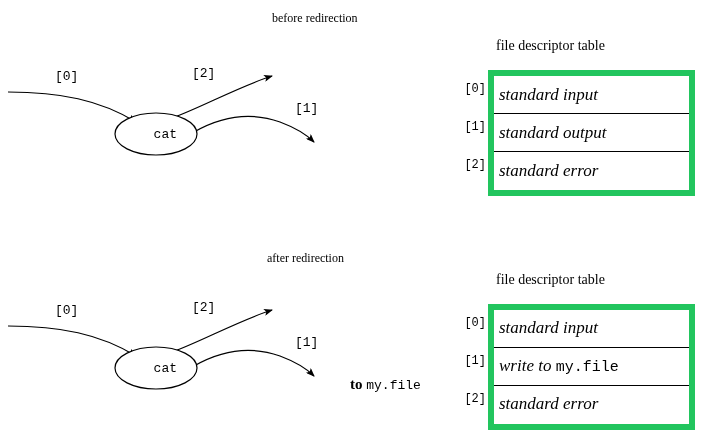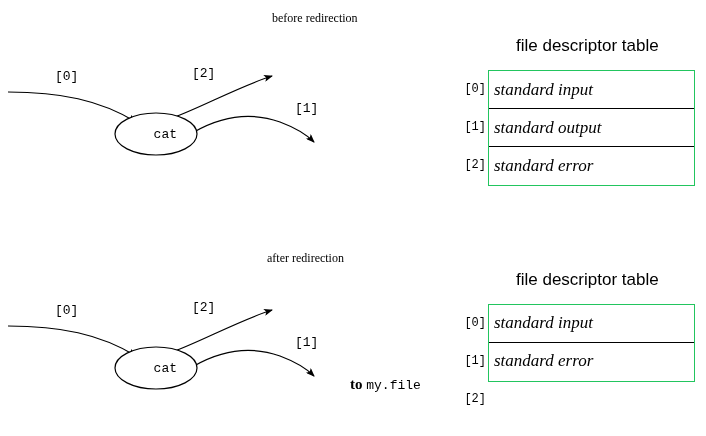--- a/index.html
+++ b/index.html
@@ -28,34 +28,33 @@
     font-size: 12px;
     line-height: 20px;
     white-space: nowrap;
     color: #000;
   }
   #title-before { left: 272px; top: 8px; }
   #title-after  { left: 267px; top: 248px; }
 
   .table-caption {
     position: absolute;
-    font-family: Liberation Sans, sans-serif;
-    font-size: 17px;
+    font-family: Liberation Serif, serif;
+    font-size: 14px;
     line-height: 20px;
     white-space: nowrap;
-    margin-left: 20px;
   }
   #caption-top    { left: 496px; top: 36px; }
   #caption-bottom { left: 496px; top: 270px; }
 
   .fd-table {
     position: absolute;
     left: 488px;
     width: 207px;
-    border: 1px solid #22c55e;
+    border: 6px solid #22c55e;
     box-sizing: border-box;
     background: #fff;
   }
   #fdtable-top    { top: 70px; }
   #fdtable-bottom { top: 304px; }
 
   .fd-row {
     position: relative;
     height: 38px;
     box-sizing: border-box;
@@ -205,16 +204,21 @@
 <div class="fd-index" style="top:392px;">[2]</div>
 
 <div class="fd-table" id="fdtable-bottom">
   <div class="fd-row">
     <span class="fd-value">
       <span>standard input</span><span class="mono"></span>
     </span>
   </div>
   <div class="fd-row">
     <span class="fd-value">
+      <span>write to </span><span class="mono">my.file</span>
+    </span>
+  </div>
+  <div class="fd-row">
+    <span class="fd-value">
       <span>standard error</span><span class="mono"></span>
     </span>
   </div>
 </div>
 
 </body></html>

